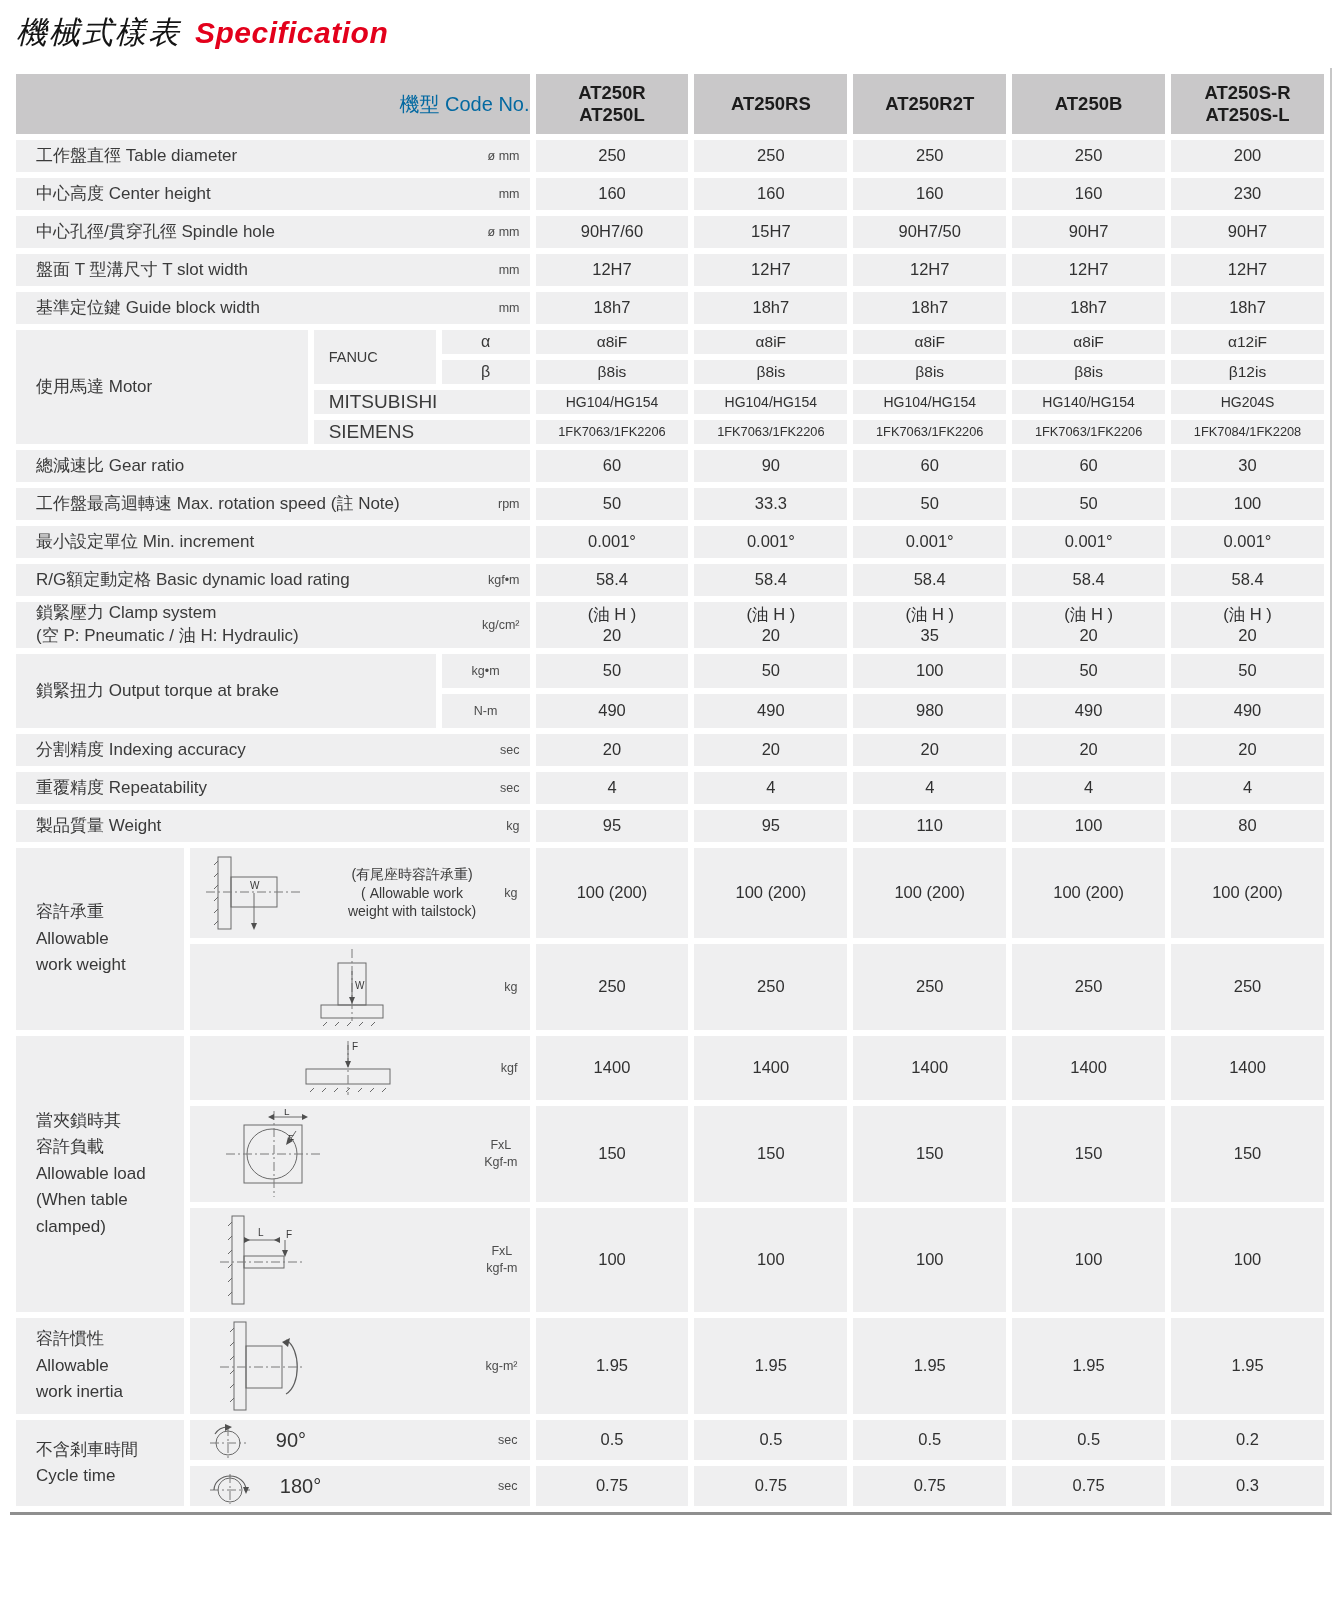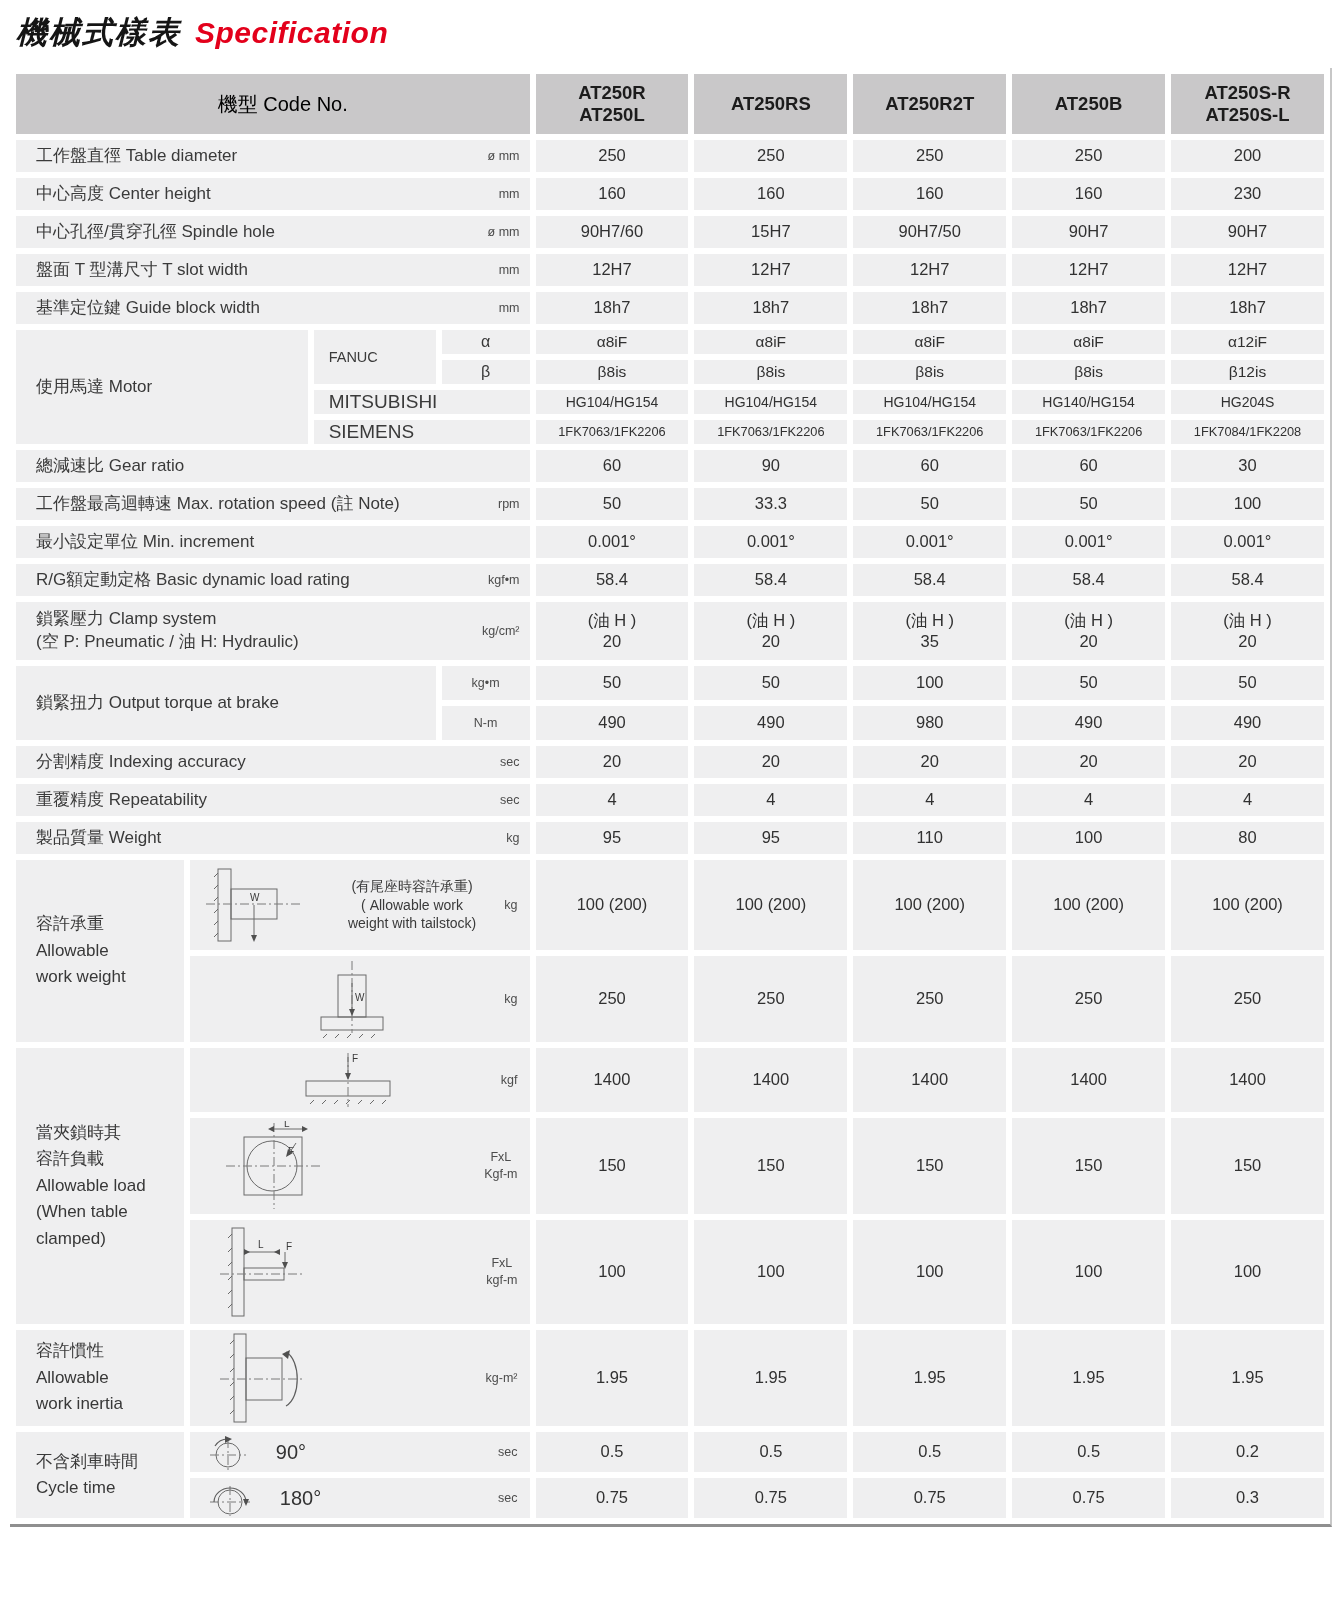--- a/index.html
+++ b/index.html
@@ -1,37 +1,37 @@
 <!DOCTYPE html>
 <html><head>
 <meta charset="utf-8">
 <style>
   html,body{margin:0;padding:0;background:#ffffff;}
   body{font-family:"Liberation Sans","DejaVu Sans",sans-serif;color:#3c3c3c;}
   .page{width:1338px;height:1600px;box-sizing:border-box;padding:8px 6px 0 10px;overflow:hidden;background:#fff;}
 
   
   .title{display:flex;align-items:baseline;gap:14px;margin:4px 0 12px 6px;height:44px;}
-  .title .zh{font-size:31px;font-weight:bold;font-style:italic;color:#151515;letter-spacing:2px;}
+  .title .zh{font-size:31px;font-weight:normal;font-style:italic;color:#151515;letter-spacing:2px;}
   .title .en{font-size:30px;font-weight:bold;font-style:italic;color:#e3001b;letter-spacing:.5px;}
 
   
   .twrap{display:inline-block;border-bottom:3px solid #8f8f8f;border-right:2px solid #c7c7c7;}
   table{border-collapse:separate;border-spacing:6px;table-layout:fixed;}
   td{background:#efeff0;vertical-align:middle;font-size:16.5px;color:#383838;padding:0;overflow:hidden;}
   tr.head td{background:#c9c8c9;}
   .pre{white-space:pre-line;}
 
   
   .r60 td{height:60px;} .r32 td{height:32px;} .r24 td{height:24px;}
-  .r58 td{height:58px;} .r34 td{height:34px;} .r90 td{height:90px;}
+  .r58 td{height:46px;} .r34 td{height:34px;} .r90 td{height:90px;}
   .r86 td{height:86px;} .r64 td{height:64px;} .r96 td{height:96px;}
   .r104 td{height:104px;} .r108 td{height:92px;} .r40 td{height:40px;}
 
-  .hlabel{font-size:20px;color:#000000;padding-left:20px;text-align:center;}
+  .hlabel{font-size:20px;color:#0369a1;padding-left:20px;text-align:right;}
   .model{font-weight:bold;color:#1c1c1c;font-size:18.5px;text-align:center;line-height:1.2;}
 
   .luwrap{display:flex;align-items:center;justify-content:space-between;padding:0 10px 0 20px;width:100%;box-sizing:border-box;}
   .lbl{font-size:17px;color:#3a3a3a;line-height:1.35;text-align:left;}
   .unit{font-size:12.5px;color:#4c4c4c;text-align:center;line-height:1.35;flex-shrink:0;}
   .lbl-left{text-align:left;padding-left:20px;font-size:17px;line-height:1.55;}
   .val{text-align:center;font-size:16.5px;color:#313131;line-height:1.3;}
   .brand{text-align:left;padding-left:15px;font-size:14.5px;color:#3a3a3a;}
   .brand.sm{font-size:19px;}
   .greek{text-align:center;font-size:16px;}

